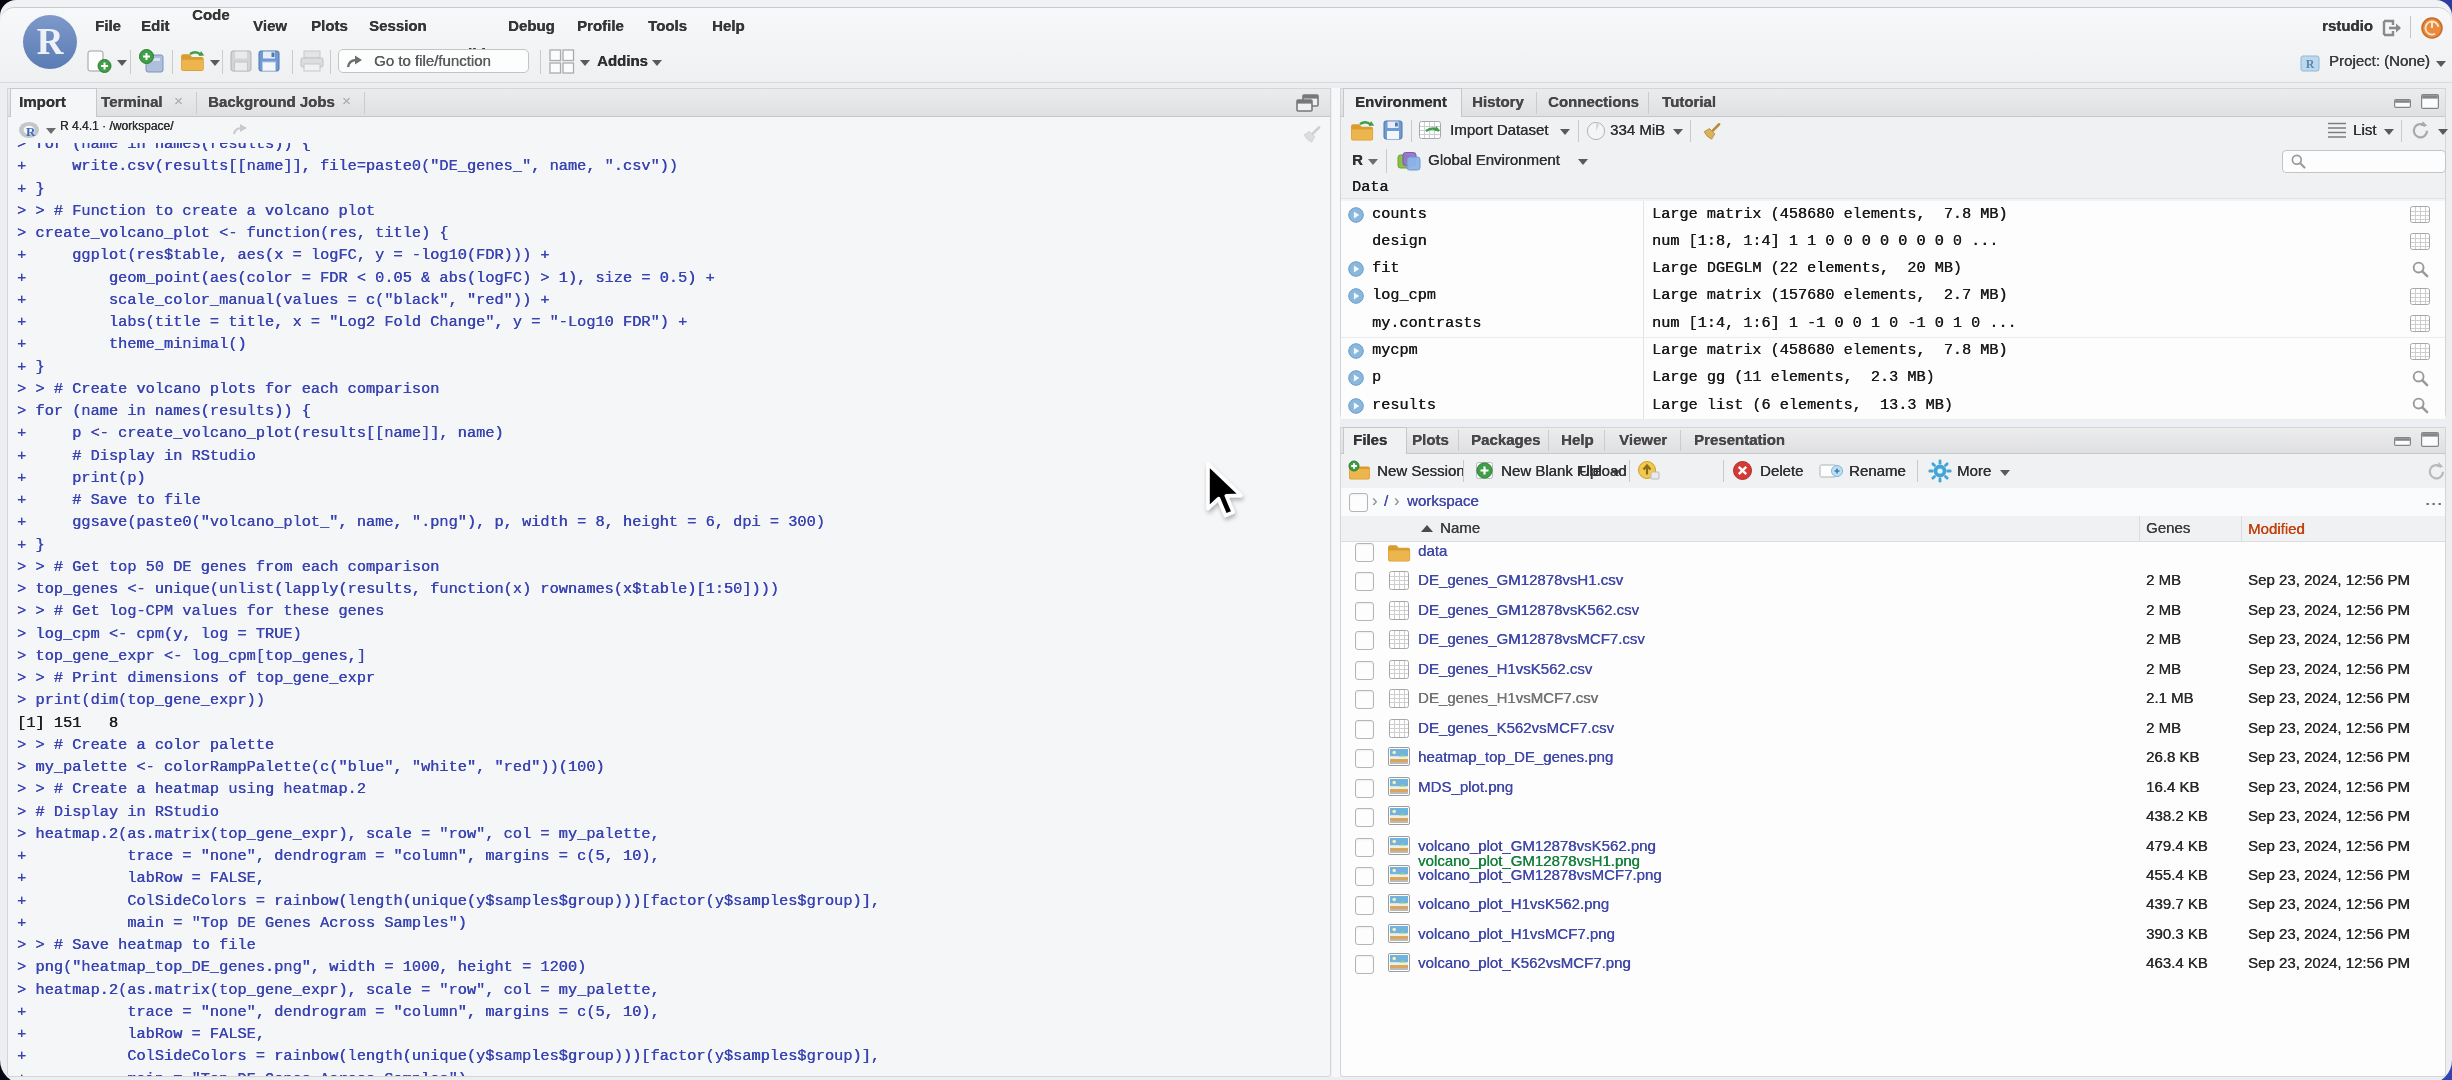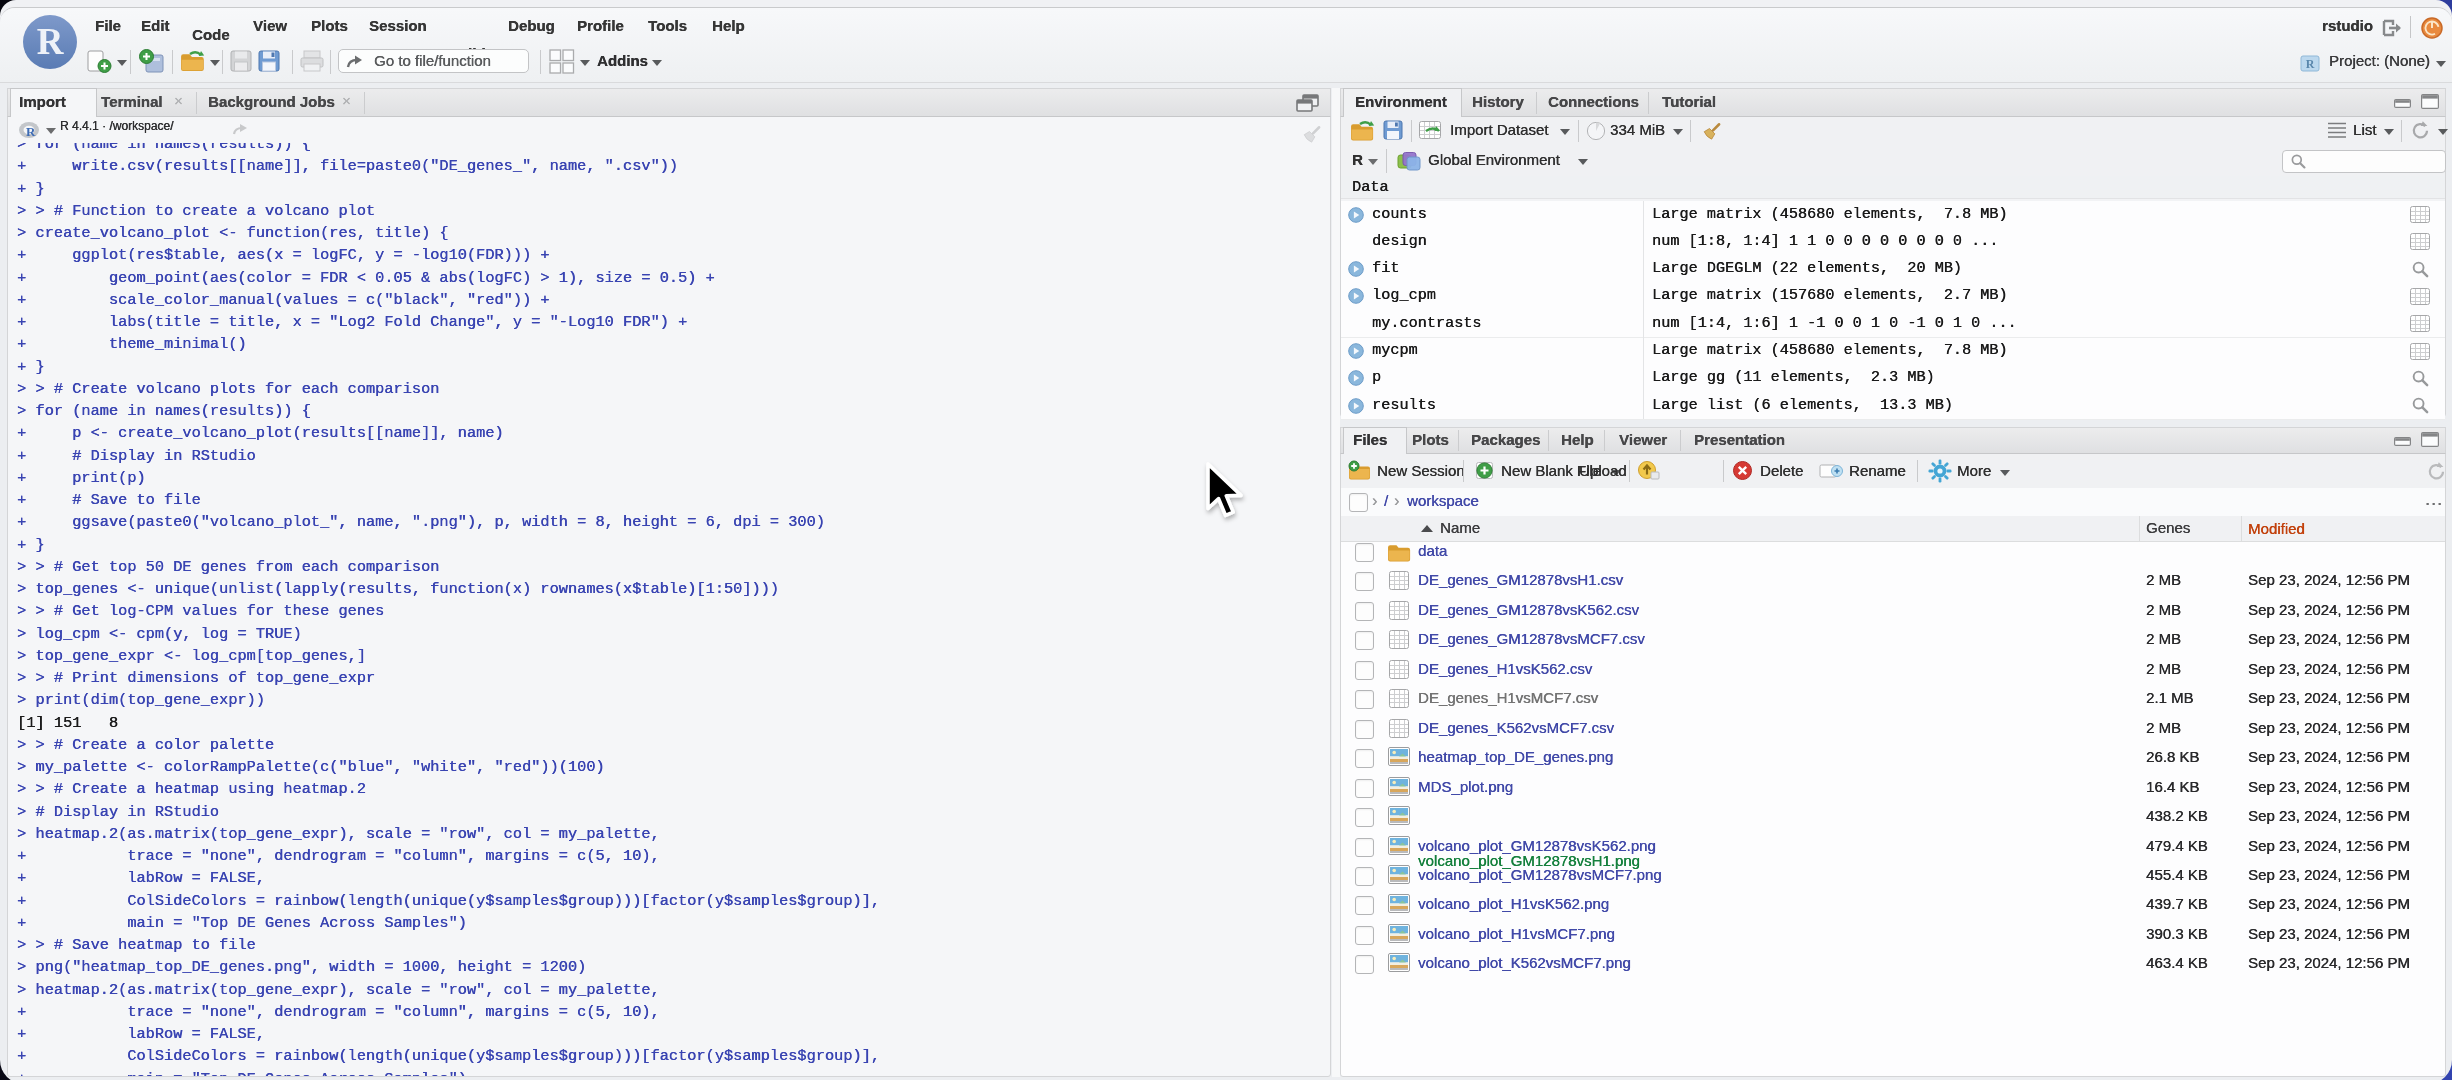--- a/index.html
+++ b/index.html
@@ -23,21 +23,21 @@
         <linearGradient id="rg" x1="0" y1="0" x2="0" y2="1">
           <stop offset="0" stop-color="#7e99ca"></stop>
           <stop offset="1" stop-color="#5a7cb4"></stop>
         </linearGradient>
       </defs>
       <circle cx="28" cy="28" r="27" fill="url(#rg)"></circle>
       <text x="28" y="40" font-family="Liberation Serif,serif" font-size="37" font-weight="bold" fill="#eef2f8" text-anchor="middle">R</text>
     </svg>
 <div class="abs uib" style="left:95px;top:17px;">File</div>
 <div class="abs uib" style="left:141px;top:17px;">Edit</div>
-<div class="abs uib" style="left:192px;top:26px;">Code</div>
+<div class="abs uib" style="left:192px;top:6px;">Code</div>
 <div class="abs uib" style="left:253px;top:17px;">View</div>
 <div class="abs uib" style="left:311px;top:17px;">Plots</div>
 <div class="abs uib" style="left:369px;top:17px;">Session</div>
 <div class="abs uib" style="left:448px;top:17px;margin-top:28px;">Build</div>
 <div class="abs uib" style="left:508px;top:17px;">Debug</div>
 <div class="abs uib" style="left:577px;top:17px;">Profile</div>
 <div class="abs uib" style="left:648px;top:17px;">Tools</div>
 <div class="abs uib" style="left:712px;top:17px;">Help</div>
 <div class="abs uib" style="left:2322px;top:17px;">rstudio</div>
 <svg class="abs" style="left:2381px;top:18px" width="22" height="20" viewBox="0 0 22 20">

